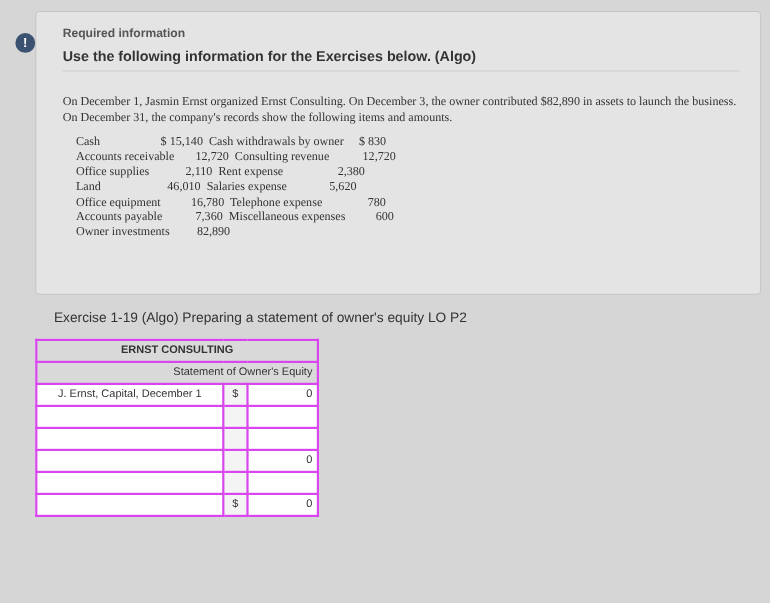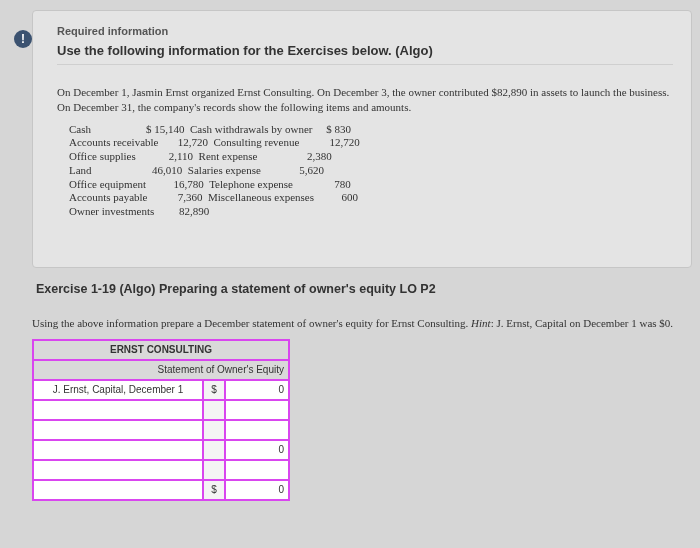--- a/index.html
+++ b/index.html
@@ -42,21 +42,21 @@
   .italic { font-style: italic; color: #555; margin-bottom: 8px; }
   .para { margin: 20px 0 8px; line-height: 1.35; font-family: Liberation Serif, serif; }
   .ledger {
     margin: 4px 0 20px 12px;
     font-family: Liberation Serif, serif;
     font-size: 11px;
     white-space: pre;
     line-height: 1.25;
   }
   .section { margin-left: 24px; }
-  .ex-heading { font-weight: bold; font-size: 12.5px; margin: 6px 4px 12px; }
+  .ex-heading { font-weight: normal; font-size: 12.5px; margin: 6px 17px 12px; }
   .worksheet {
     border-collapse: collapse;
     margin-top: 6px;
     background: #fff;
   }
   .worksheet td, .worksheet th {
     border: 2px solid #d946ef;
     height: 20px;
     font-size: 10px;
     vertical-align: middle;
@@ -94,23 +94,20 @@
 Accounts receivable       12,720  Consulting revenue           12,720
 Office supplies            2,110  Rent expense                  2,380
 Land                      46,010  Salaries expense              5,620
 Office equipment          16,780  Telephone expense               780
 Accounts payable           7,360  Miscellaneous expenses          600
 Owner investments         82,890</div>
 </div>
 
 <div class="section">
   <div class="ex-heading">Exercise 1-19 (Algo) Preparing a statement of owner's equity LO P2</div>
-  <div class="para">
-    <span>Using the above information prepare a December statement of owner's equity for Ernst Consulting. </span><i><span>Hint</span></i><span>: J. Ernst, Capital on December 1 was $0.</span>
-  </div>
 
   <table class="worksheet">
     <tbody>
         <tr>
       <td class="ws-title" colspan="3">ERNST CONSULTING</td>
     </tr>
     <tr>
       <td class="ws-sub" colspan="3">Statement of Owner's Equity</td>
     </tr>
     <tr class="thick-top row-input">

